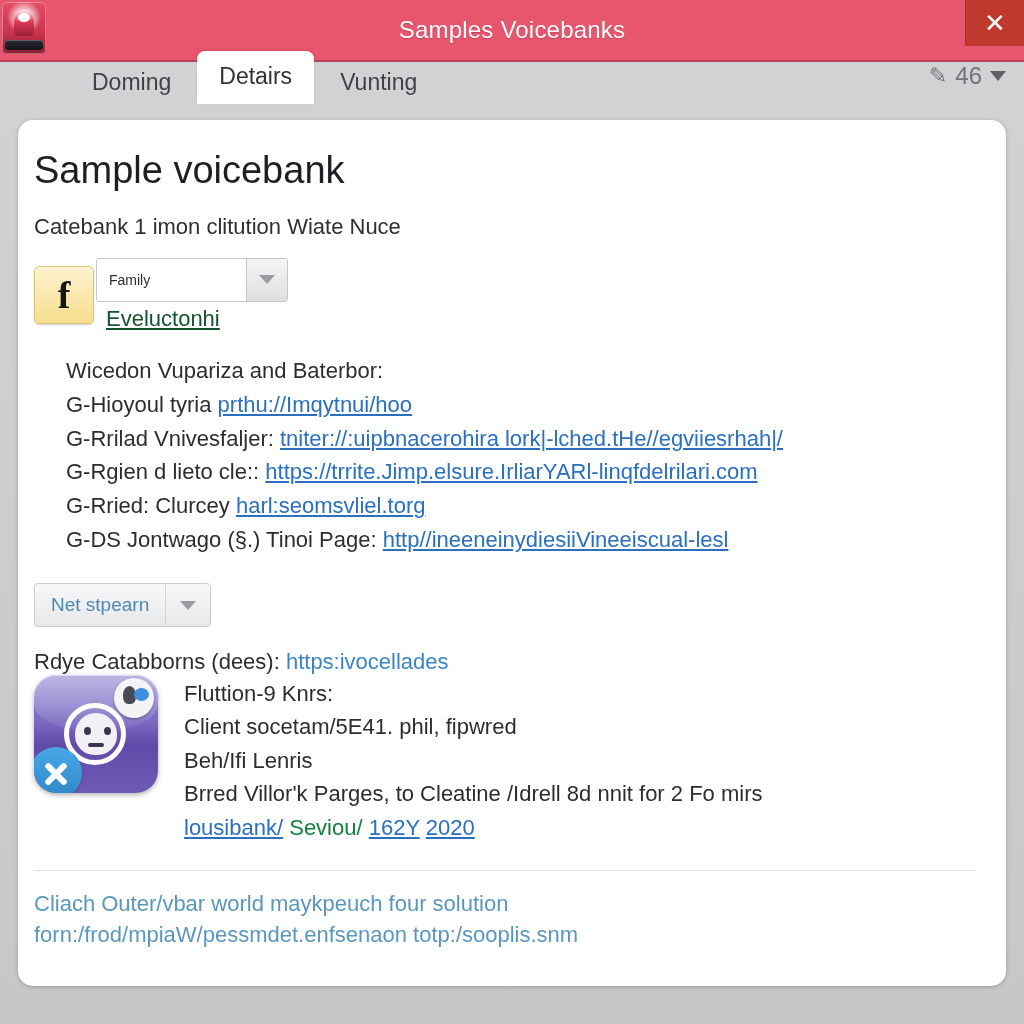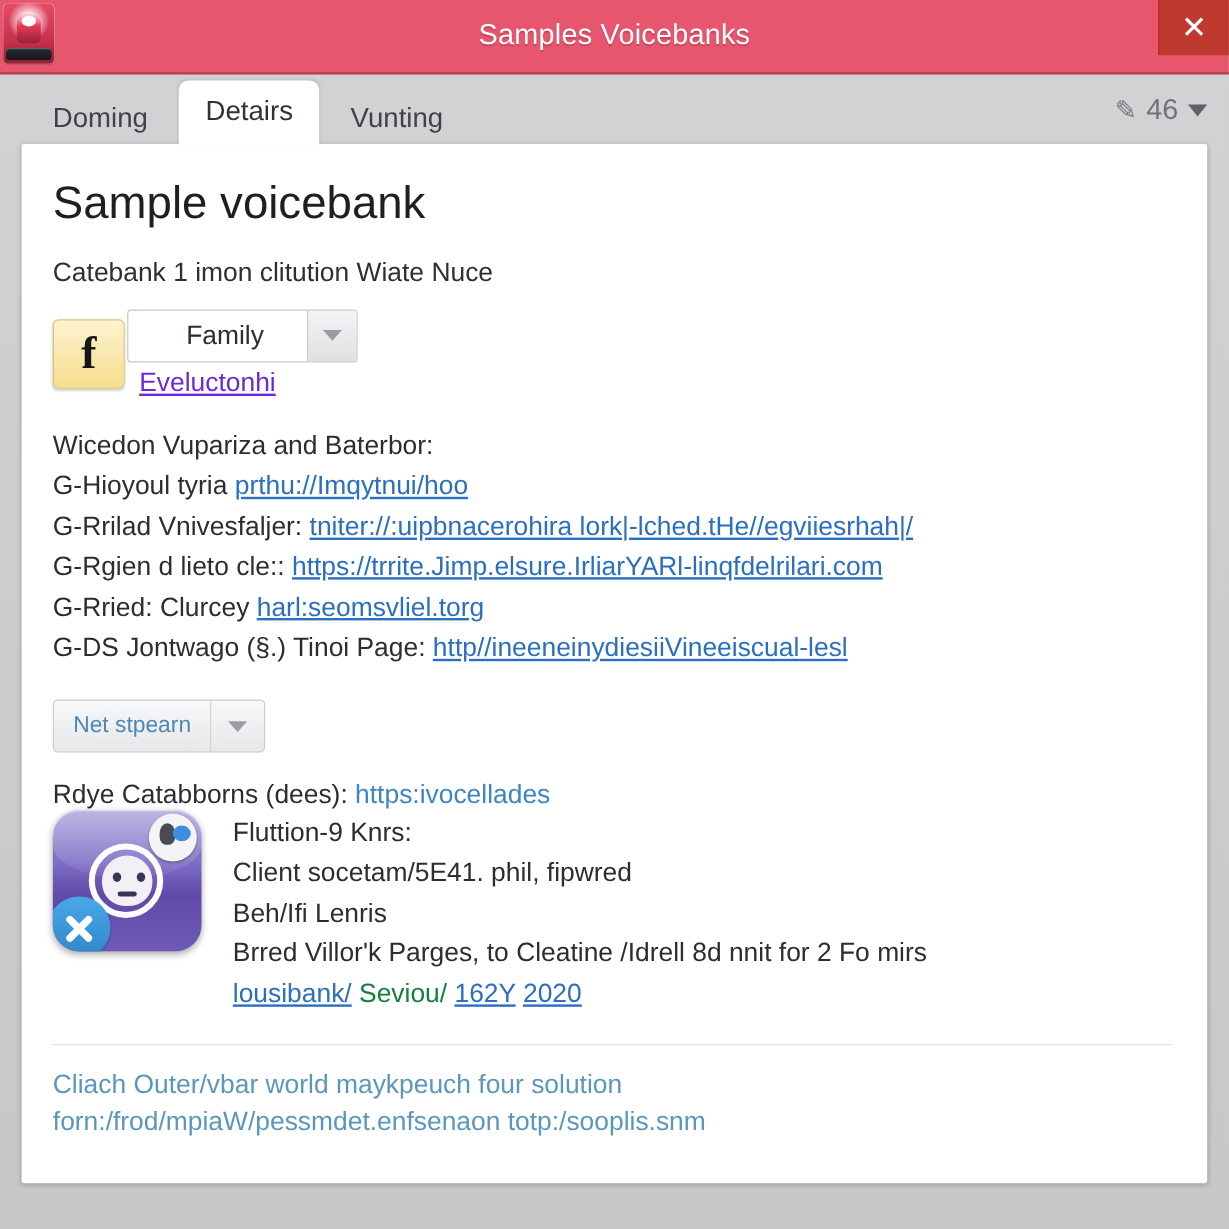--- a/index.html
+++ b/index.html
@@ -82,22 +82,23 @@
     border-left: 1px solid rgba(0,0,0,.12);
   }
 
   
   .tabstrip {
     position: relative;
     flex: 0 0 58px;
     height: 58px;
     display: flex;
     align-items: flex-end;
-    padding: 0 18px 0 22px;
-    box-sizing: border-box;
+    padding: 0 18px 16px 22px;
+    box-sizing: border-box;
+    margin-left: 48px;
   }
   .tab {
     font-size: 23px;
     color: #3f4346;
     padding: 10px 22px 12px 22px;
     margin-right: 4px;
     border-radius: 8px 8px 0 0;
     cursor: pointer;
     line-height: 1;
     position: relative;
@@ -131,24 +132,24 @@
 
   
   .card-wrap {
     flex: 1 1 auto;
     padding: 0 18px 38px 18px;
     box-sizing: border-box;
   }
   .card {
     background: #ffffff;
     height: 100%;
-    border-radius: 2px;
+    border-radius: 15px;
     box-shadow: 0 1px 4px rgba(0,0,0,.22);
     box-sizing: border-box;
-    padding: 26px 30px 20px 26px;
+    padding: 26px 30px 20px 16px;
     overflow: hidden;
   }
 
   .vb-title {
     font-size: 38px;
     color: #1d2023;
     font-weight: 400;
     margin: 4px 0 0 0;
     line-height: 1.1;
   }
@@ -191,48 +192,47 @@
     border: 1px solid #c6c7c9;
     border-radius: 3px;
     box-sizing: border-box;
     display: flex;
     align-items: center;
     cursor: pointer;
   }
   .fam-select .label {
     flex: 1 1 auto;
     padding-left: 12px;
-    font-size: 22px;
+    font-size: 14px;
     color: #2a2e31;
-    text-align: center;
   }
   .fam-select .arrowbox {
     flex: 0 0 40px;
     height: 100%;
     background: linear-gradient(180deg,#f3f4f5,#dfe0e2);
     border-left: 1px solid #c6c7c9;
     display: flex; align-items: center; justify-content: center;
   }
   .arrow-sm {
     width: 0; height: 0;
     border-left: 8px solid transparent;
     border-right: 8px solid transparent;
     border-top: 9px solid #9a9da0;
   }
   .fam-link {
     position: absolute;
     left: 72px; top: 48px;
     font-size: 22px;
-    color: #6d28d9;
+    color: #14532d;
     text-decoration: underline;
     cursor: pointer;
   }
 
   
-  .links-block { margin-top: 20px; }
+  .links-block { margin-top: 20px; margin-left: 32px; }
   .links-block .line {
     font-size: 22px;
     color: #2a2e31;
     line-height: 1.54;
     white-space: nowrap;
   }
   .links-block .line a {
     color: #2a6fc0;
     text-decoration: underline;
     cursor: pointer;

